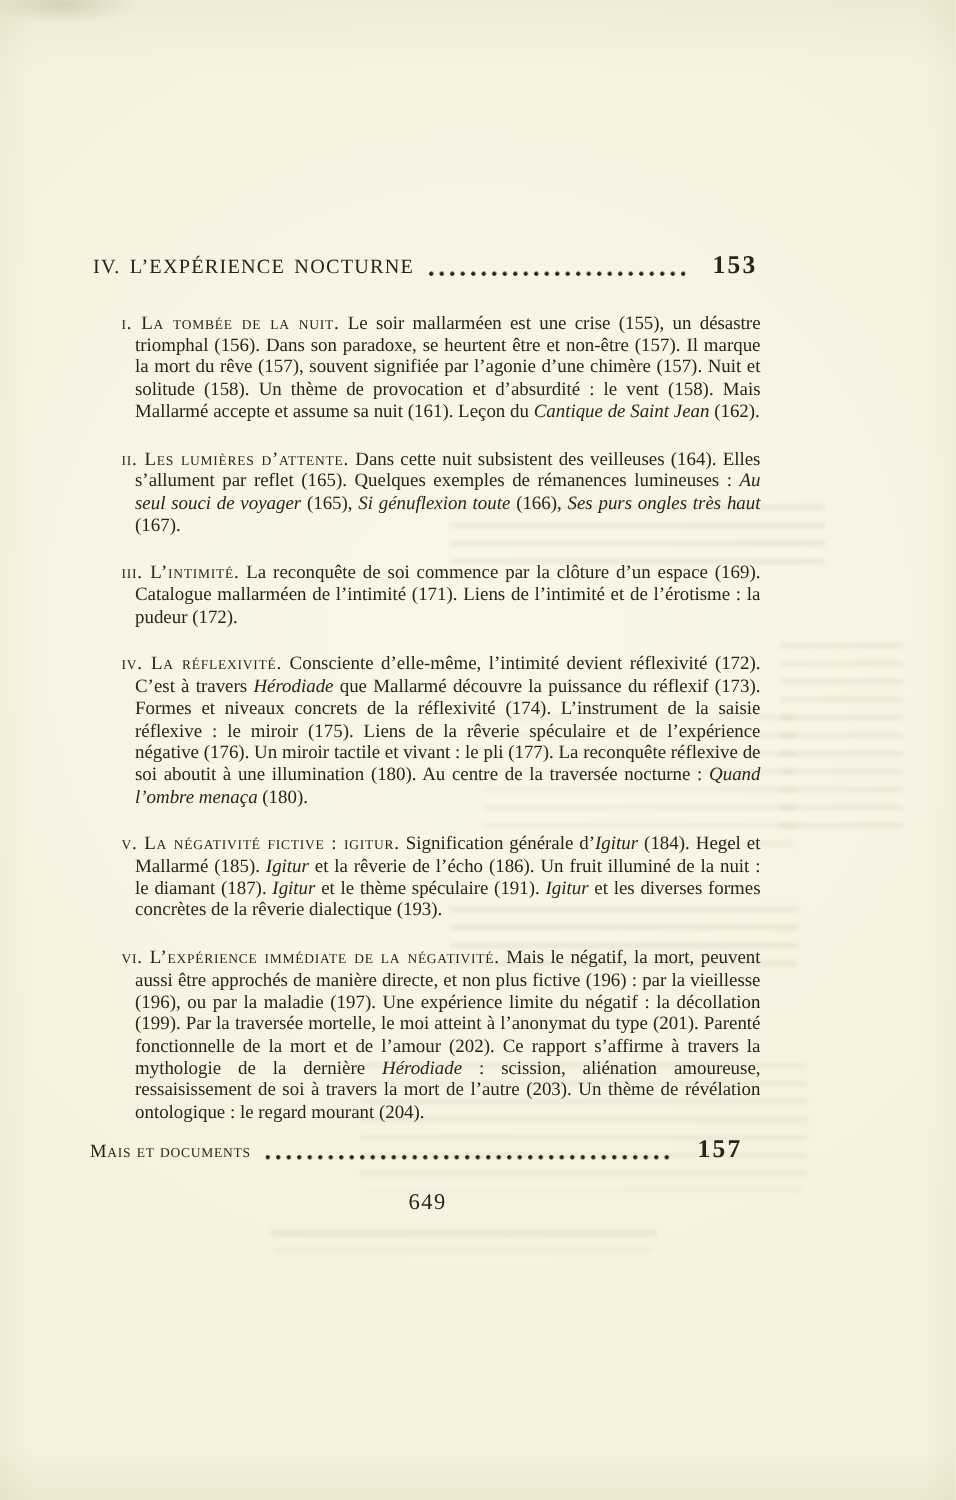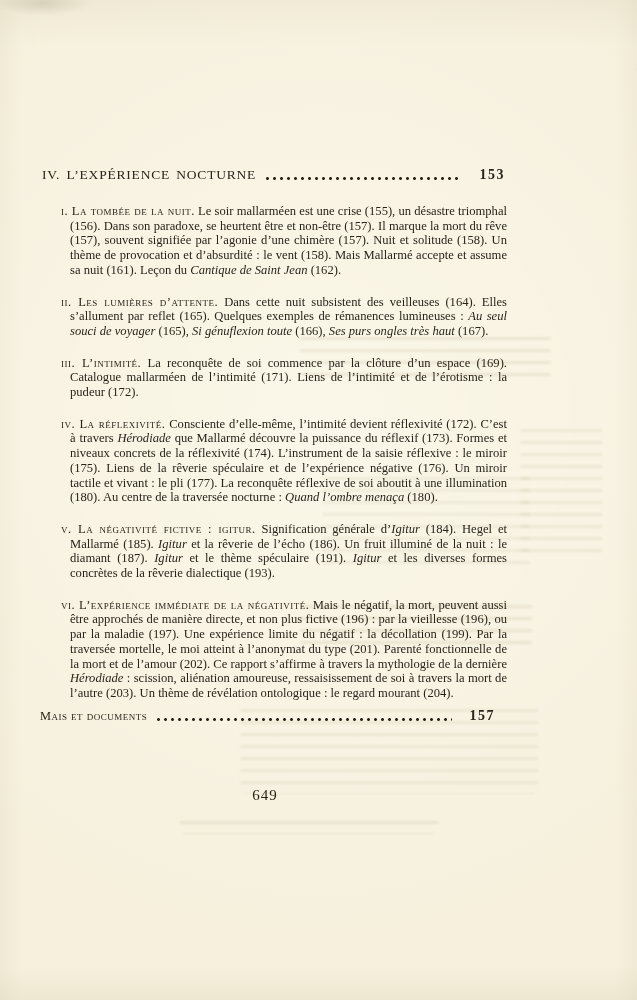--- a/index.html
+++ b/index.html
@@ -30,49 +30,49 @@
     background: repeating-linear-gradient(180deg, rgba(0,0,0,0) 0 9px, rgba(125,106,66,0.10) 9px 12px);
     filter: blur(1.3px);
   }
   .g1 { left: 300px; top: 328px; width: 250px; height: 56px; }
   .g2 { left: 520px; top: 420px; width: 82px;  height: 140px; opacity:.8; }
   .g3 { left: 322px; top: 468px; width: 208px; height: 100px; opacity:.7; }
   .g4 { left: 300px; top: 596px; width: 232px; height: 50px; }
   .g5 { left: 240px; top: 700px; width: 298px; height: 94px; opacity:.8; }
   .g6 { left: 180px; top: 812px; width: 258px; height: 22px; }
 
-  .content { position: absolute; inset: 0; z-index: 2; }
+  .content { position: absolute; inset: 0; z-index: 2; padding-left: 20px; }
 
   .toc-line { display: flex; align-items: baseline; }
   .chapter-line {
     margin: 167px 132px 0 42px;
     font-size: 13.5px; letter-spacing: 0.8px; word-spacing: 2px; white-space: nowrap;
   }
   .leader {
     flex: 1 1 auto; align-self: flex-end; height: 3px;
     margin: 0 18px 3px 10px;
     background: radial-gradient(circle at 1.5px 1.5px, #2a2418 1.15px, rgba(42,36,24,0) 1.7px) left bottom / 7px 3px repeat-x;
   }
-  .page-num { font-weight: 700; font-size: 14px; letter-spacing: 1.5px; }
+  .page-num { font-weight: 700; font-size: 17px; letter-spacing: 1.5px; }
 
   .entries { margin: 21px 130px 0 70px; }
   .entry {
     margin: 0 0 17px 0; text-align: justify;
     text-indent: -9px;
     font-size: 12.6px; line-height: 14.7px;
   }
   .entry:last-child { margin-bottom: 7px; }
   .sc { font-variant: small-caps; letter-spacing: 0.5px; }
   .entry em { font-style: italic; }
 
   .notes-line {
     margin: 0 142px 0 40px;
     font-size: 12.4px; white-space: nowrap;
   }
-  .folio-row { width: 530px; margin-top: 62px; text-align: center; }
+  .folio-row { width: 530px; margin-top: 17px; text-align: center; }
   .folio { font-size: 15px; letter-spacing: 1px; }
 </style>
 </head>
 <body>
 
 <div class="page">
   <div class="paper-tone"></div>
 
   <div class="ghost g1"></div>
   <div class="ghost g2"></div>

